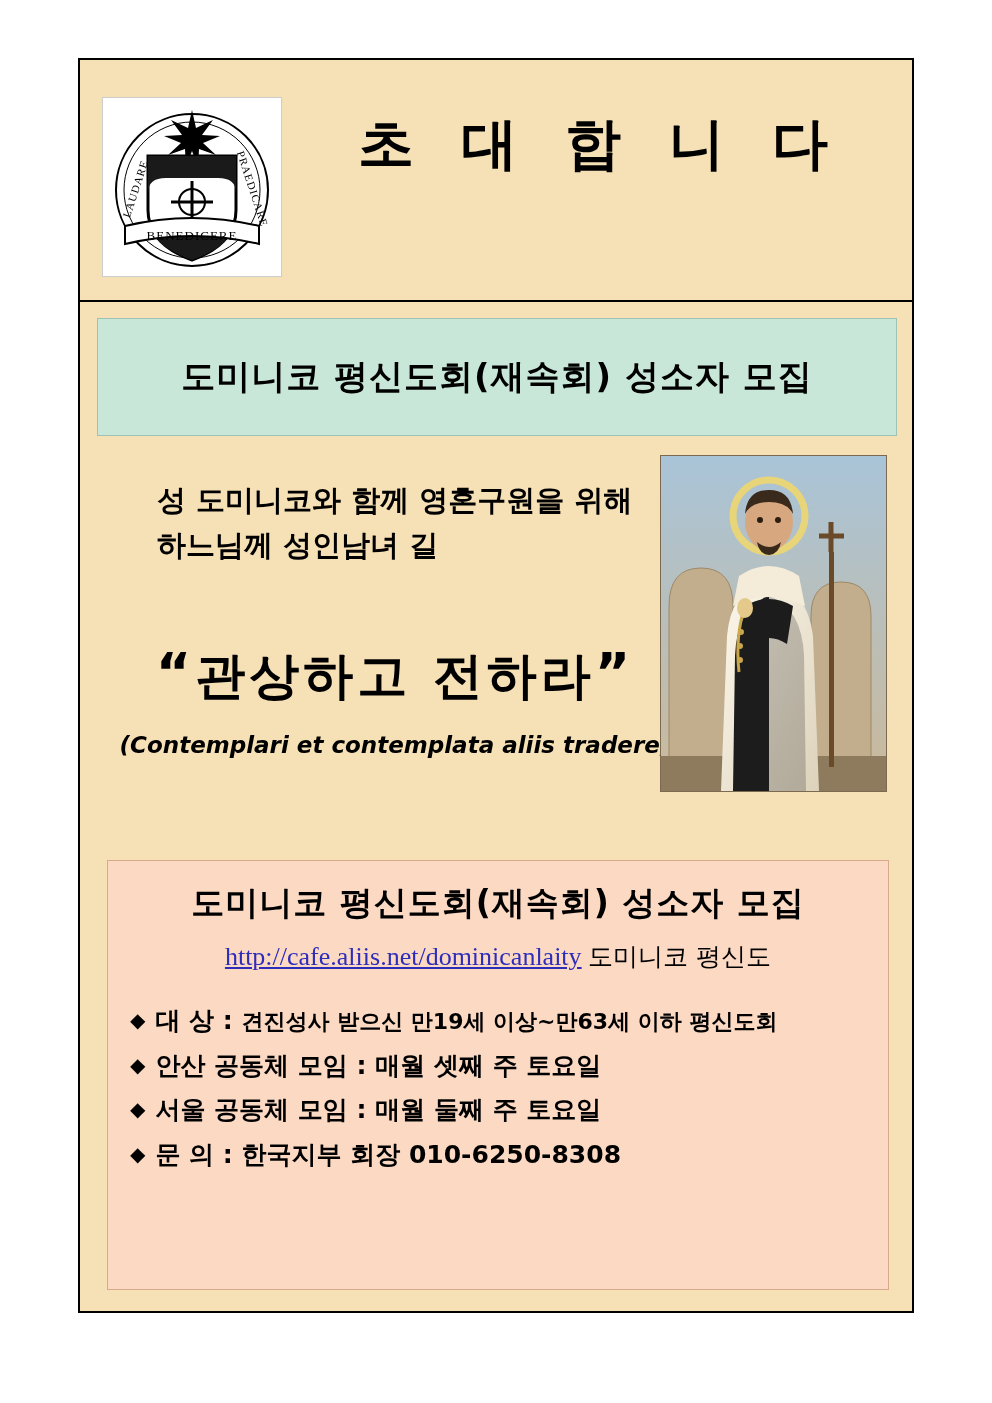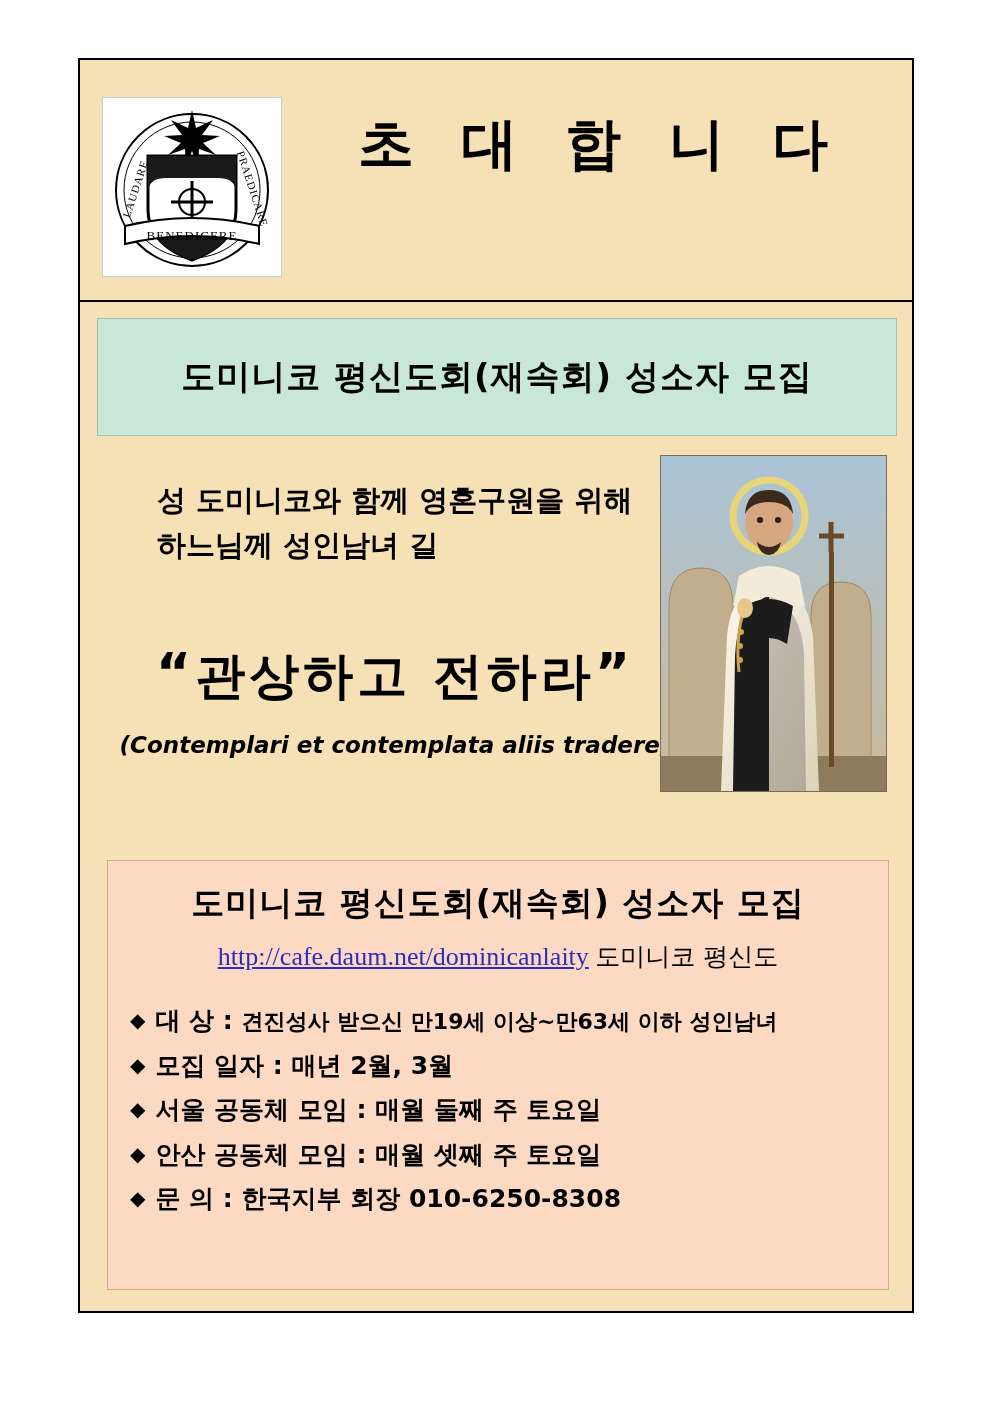--- a/index.html
+++ b/index.html
@@ -289,36 +289,33 @@
         <circle cx="79" cy="190" r="3" fill="#caa64a"></circle>
         <circle cx="79" cy="204" r="3" fill="#caa64a"></circle>
         <ellipse cx="84" cy="152" rx="8" ry="10" fill="#e4c98a"></ellipse>
       </svg>
     </div>
   </div>
 
   <div class="info-box">
     <div class="info-title">도미니코 평신도회(재속회) 성소자 모집</div>
     <div class="info-url-line">
-      <a href="#">http://cafe.daum.net/dominicanlaity</a>
+      <a href="#">http://cafe.aliis.net/dominicanlaity</a>
       <span class="info-url-suffix">도미니코 평신도</span>
     </div>
 
     <ul class="bullets">
       <li>
-        <span class="dia">◆</span><span>대 상</span> : <span class="small">견진성사 받으신 만19세 이상~만63세 이하 성인남녀</span>
+        <span class="dia">◆</span><span>대 상</span> : <span class="small">견진성사 받으신 만19세 이상~만63세 이하 평신도회</span>
       </li>
       <li>
-        <span class="dia">◆</span><span>모집 일자</span> : <span>매년 2월, 3월</span>
+        <span class="dia">◆</span><span>안산 공동체 모임</span> : <span>매월 셋째 주 토요일</span>
       </li>
       <li>
         <span class="dia">◆</span><span>서울 공동체 모임</span> : <span>매월 둘째 주 토요일</span>
-      </li>
-      <li>
-        <span class="dia">◆</span><span>안산 공동체 모임</span> : <span>매월 셋째 주 토요일</span>
       </li>
       <li>
         <span class="dia">◆</span><span>문 의</span> : <span>한국지부 회장 010-6250-8308</span>
       </li>
     </ul>
   </div>
 
 </div>
 
 </body></html>

